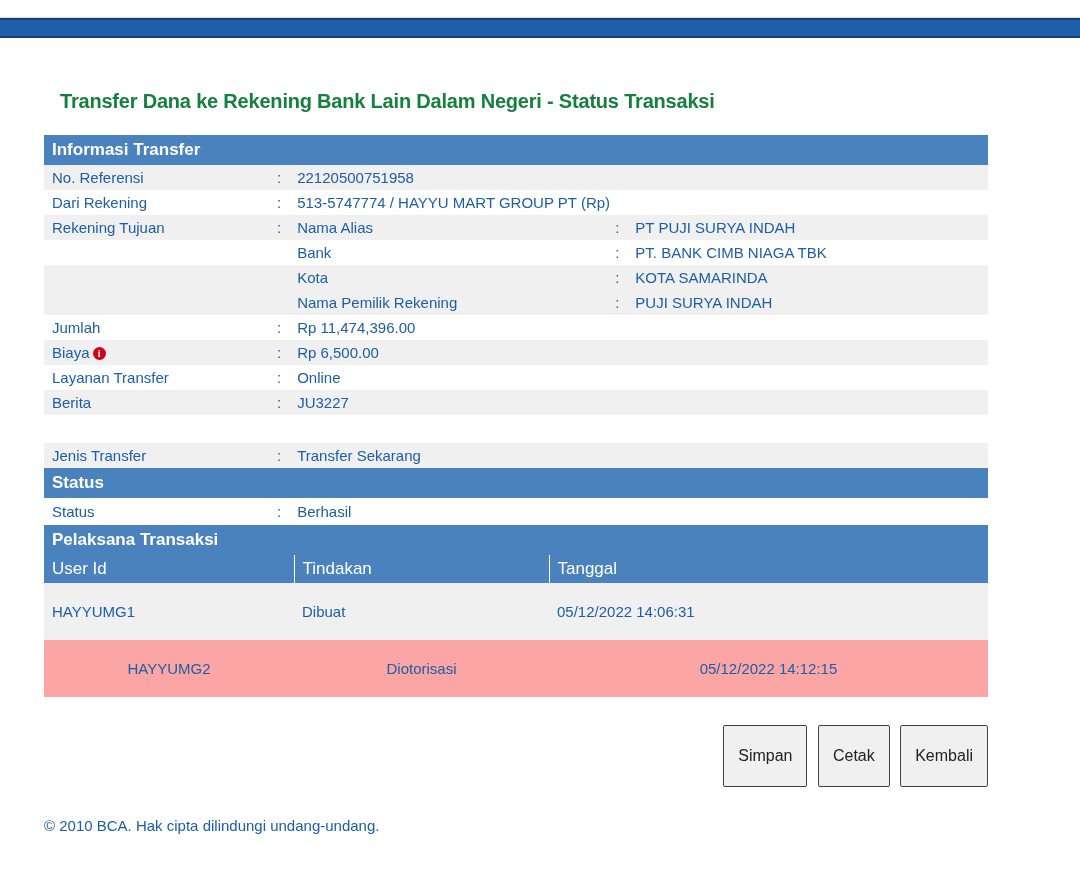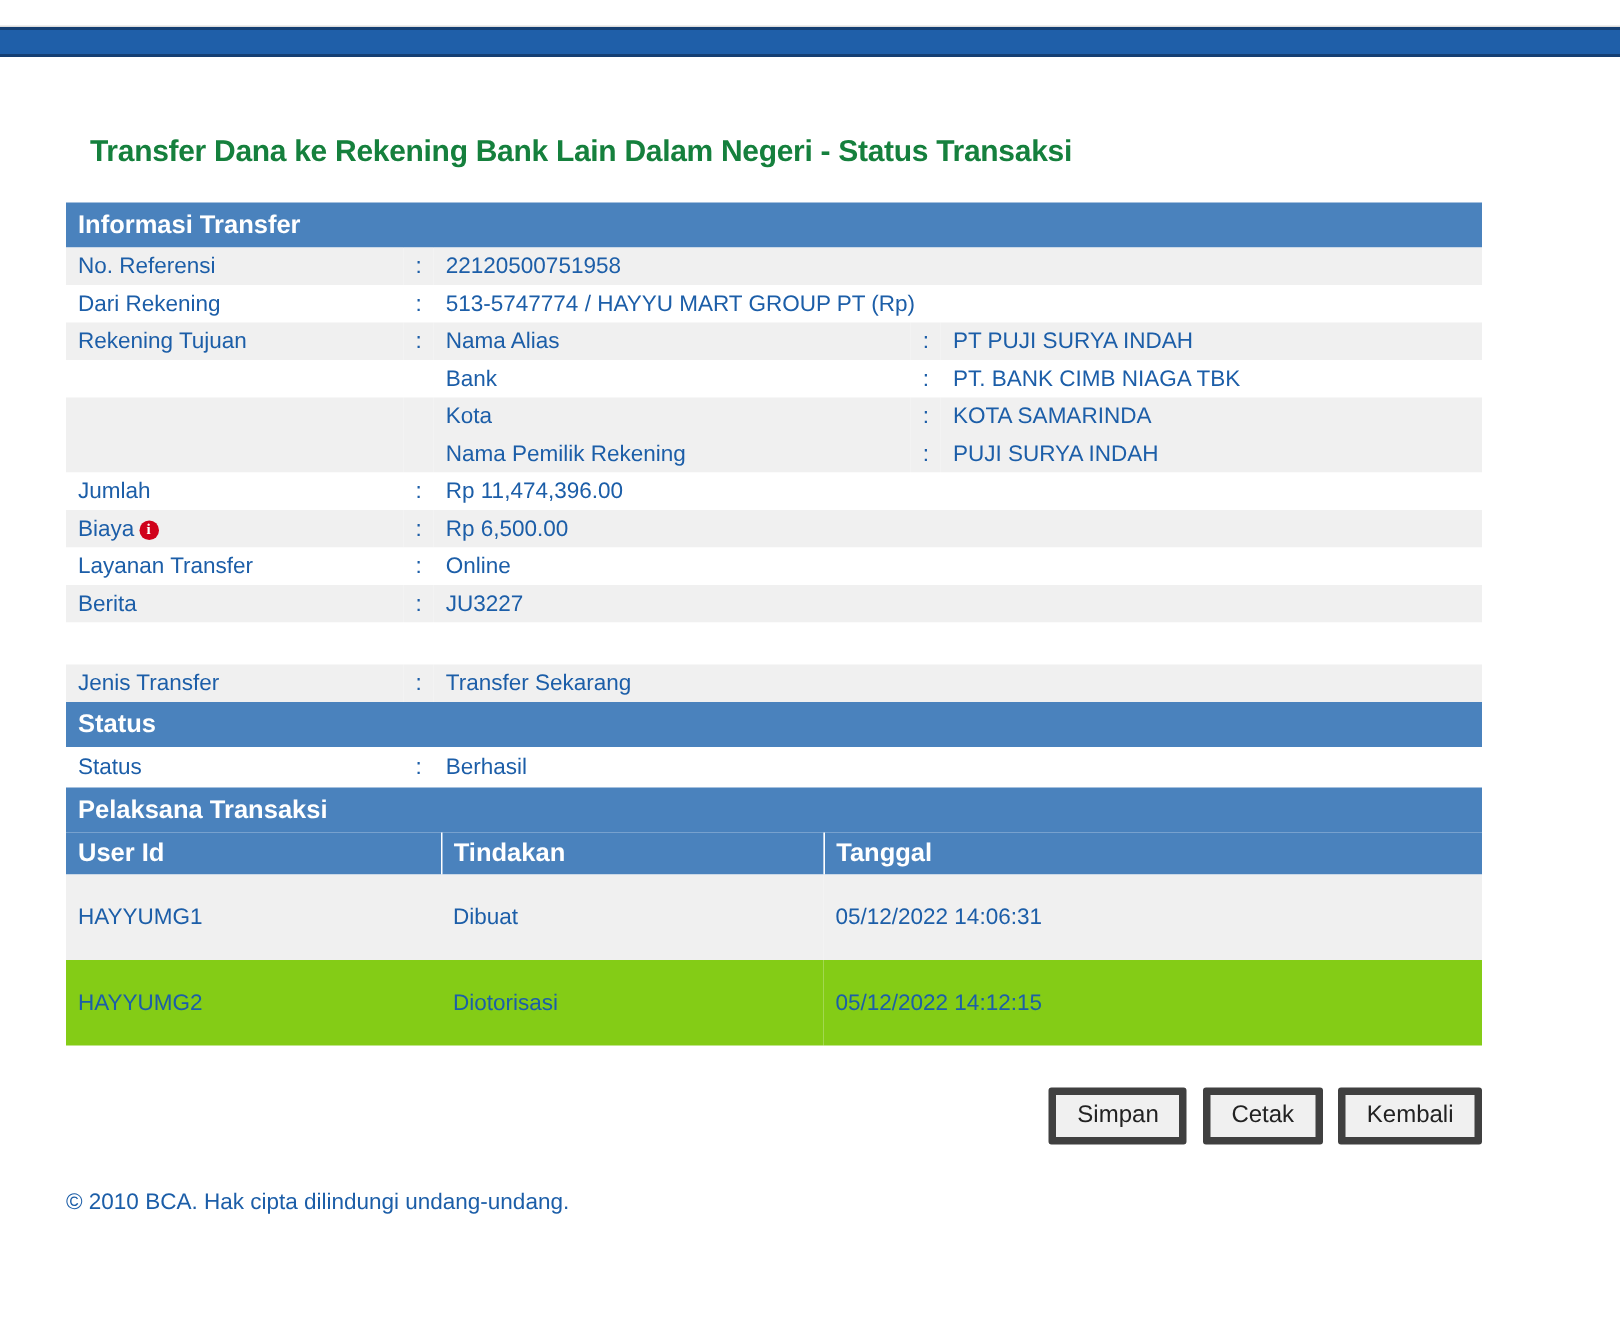--- a/index.html
+++ b/index.html
@@ -70,49 +70,49 @@
   .status-lbl { width: 225px; }
   table.pelaksana {
     width: 944px;
     border-collapse: collapse;
     font-size: 15px;
   }
   table.pelaksana th {
     background: #4a82bd;
     color: #ffffff;
     text-align: left;
-    font-weight: bold;
+    font-weight: normal;
     font-size: 17px;
     padding: 4px 8px;
     border-right: 1px solid #ffffff;
   }
   table.pelaksana th:last-child { border-right: none; }
   table.pelaksana td {
     padding: 20px 8px;
     color: #1c5ea8;
     font-size: 15px;
   }
   table.pelaksana tr.shade td { background: #f0f0f0; }
-  table.pelaksana tr.plain td { background: #84cc16; }
+  table.pelaksana tr.plain td { background: #fca5a5; text-align: center; }
   .col-userid { width: 250px; }
   .col-tindakan { width: 255px; }
   .buttons {
     width: 944px;
     text-align: right;
     margin-top: 28px;
   }
   .btn {
     display: inline-block;
     font-family: "Liberation Sans", sans-serif;
     font-size: 16px;
     color: #222222;
     background: #f0f0f0;
-    border: 5px solid #404040;
+    border: 1px solid #404040;
     border-radius: 2px;
-    padding: 5px 14px;
+    padding: 21px 14px;
     margin-left: 6px;
     cursor: pointer;
   }
   .footer {
     margin-top: 30px;
     color: #1c5ea8;
     font-size: 15px;
   }
   .info-icon {
     display: inline-block;

